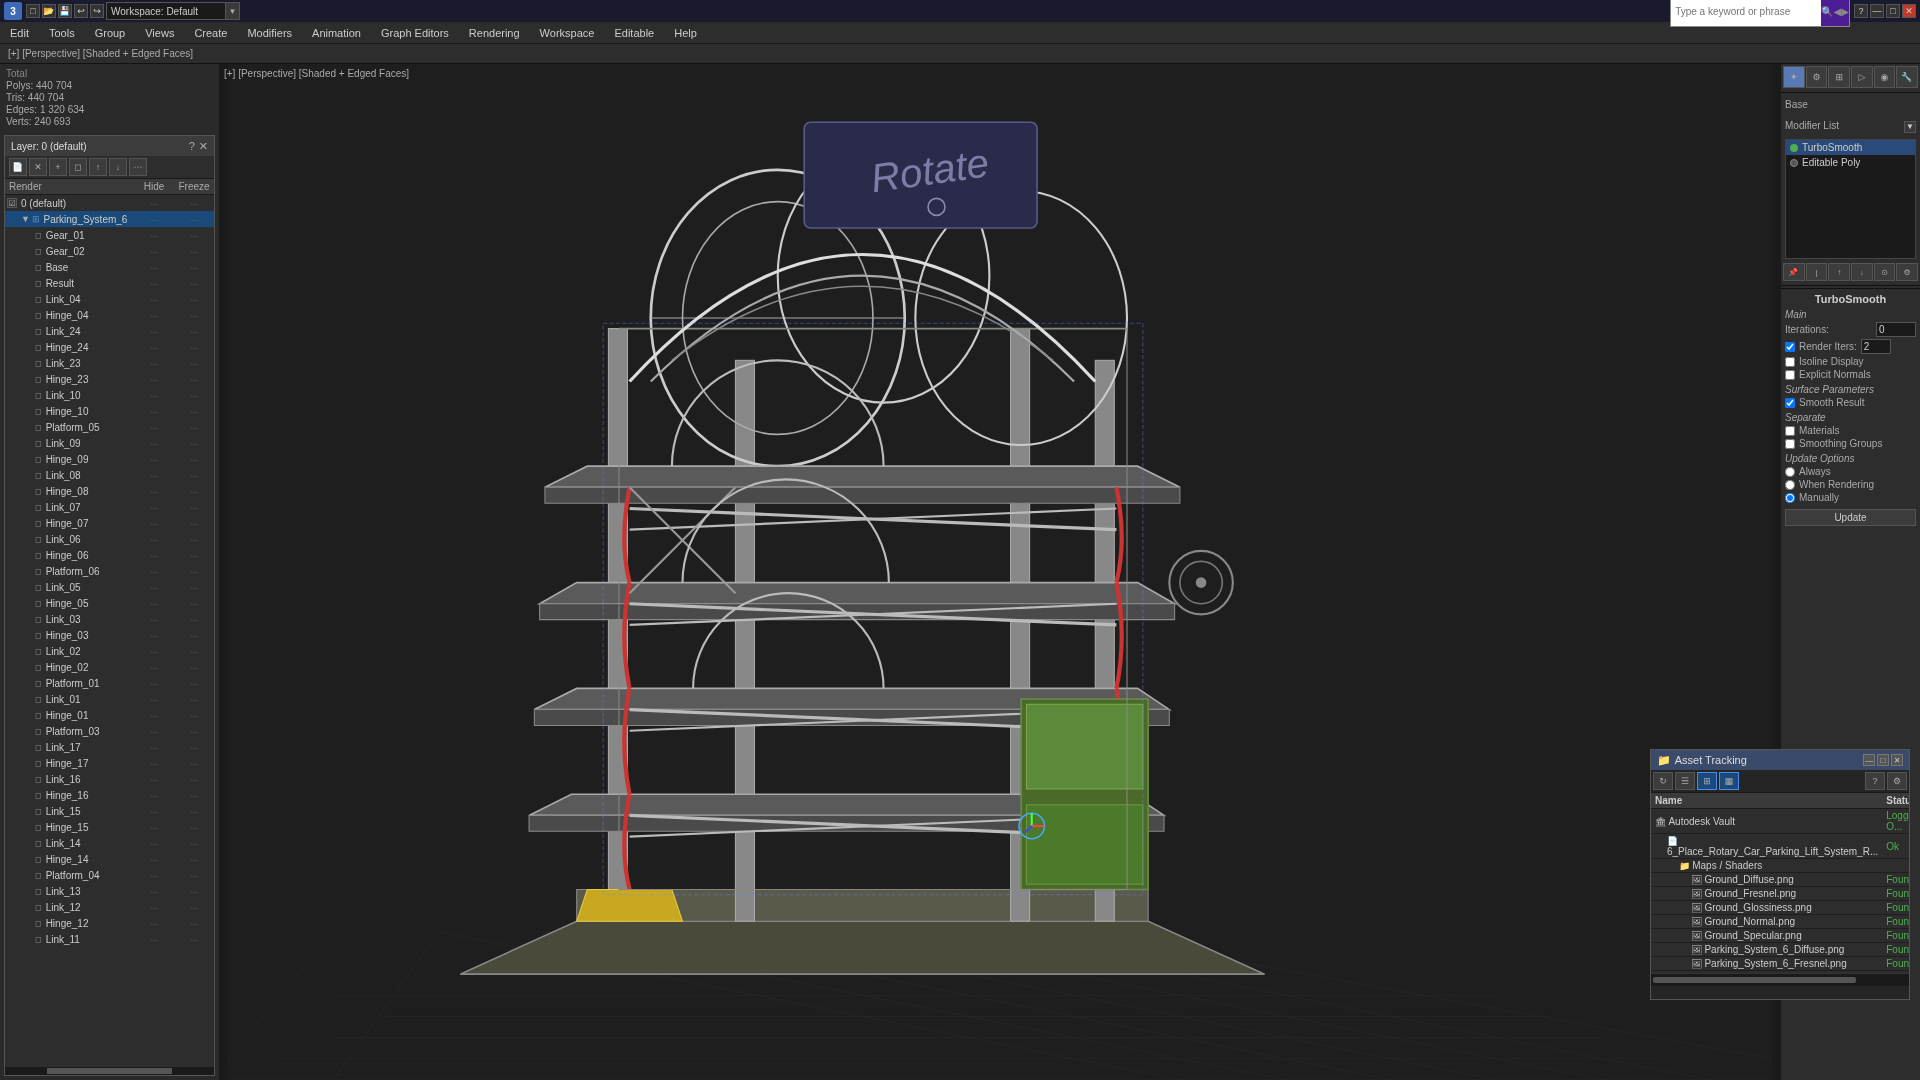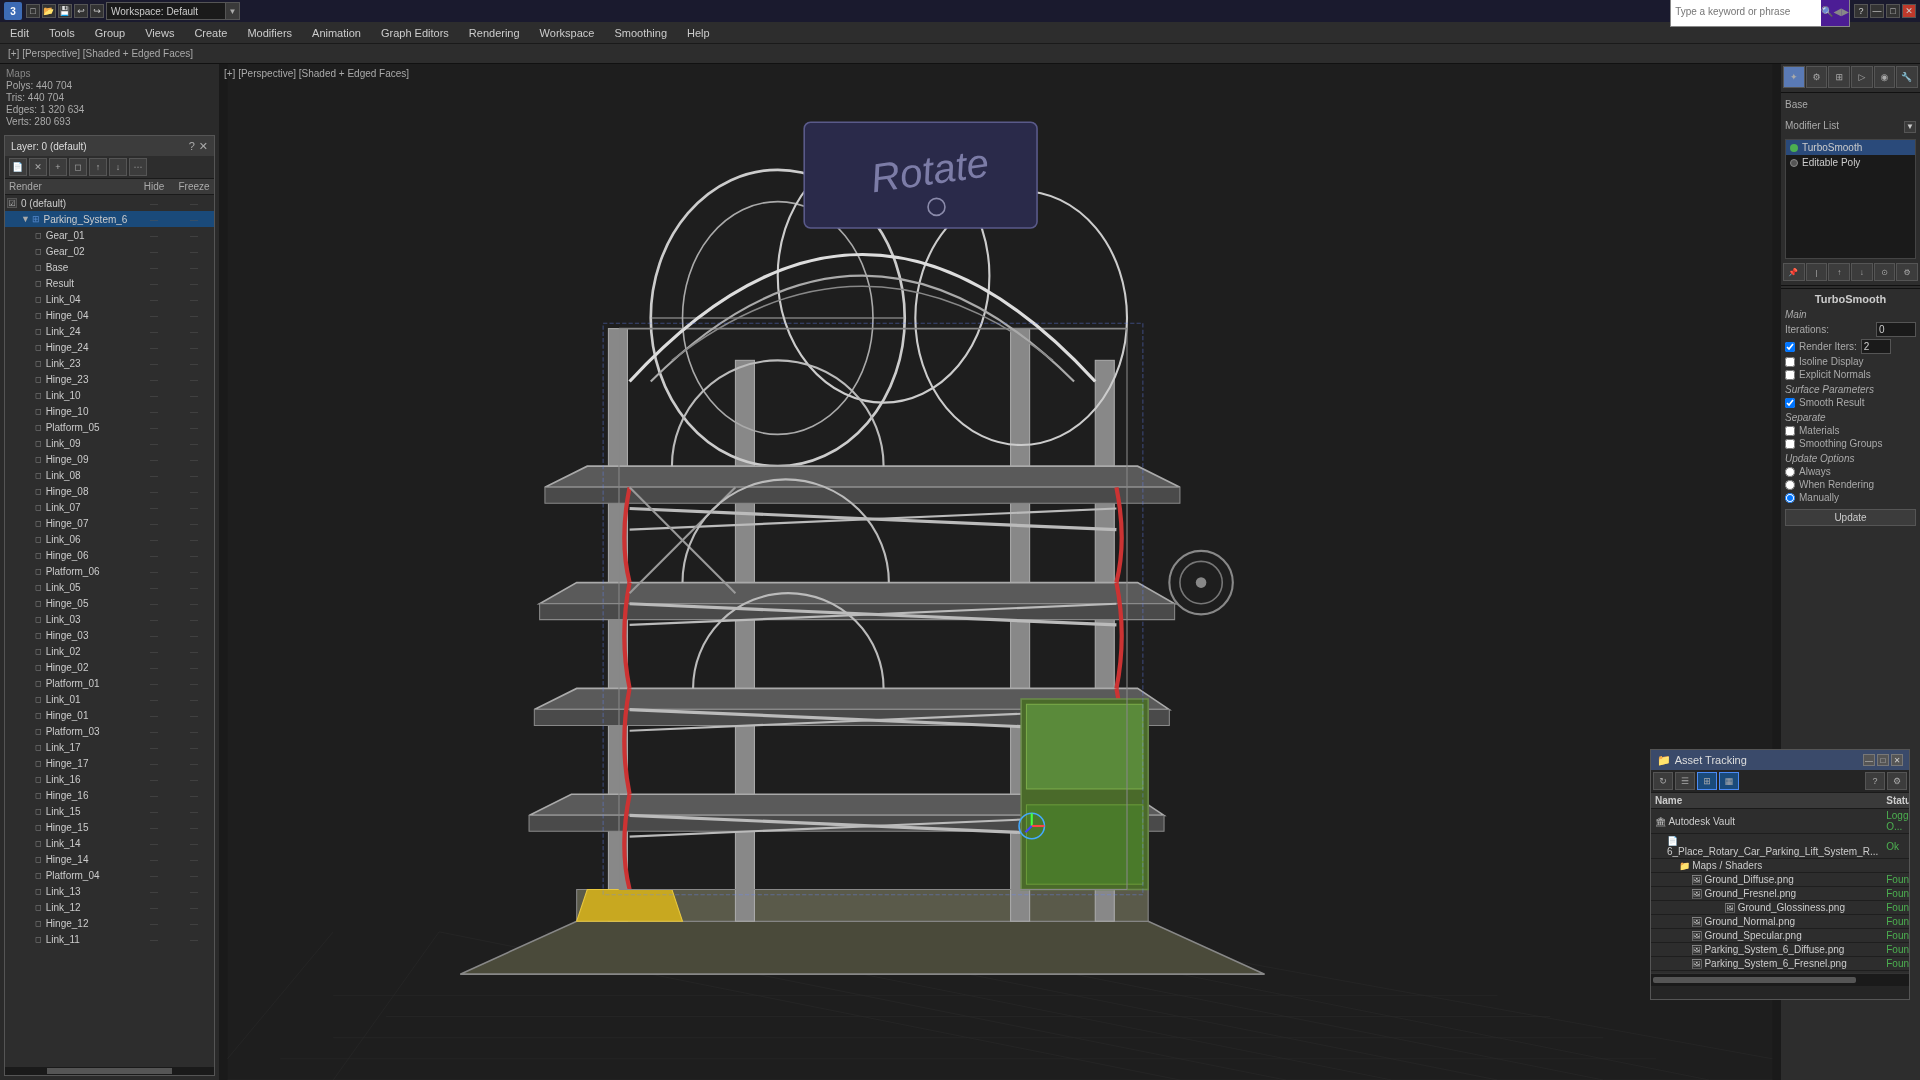--- a/index.html
+++ b/index.html
@@ -152,37 +152,37 @@
     <div class="menu-item">Edit</div>
     <div class="menu-item">Tools</div>
     <div class="menu-item">Group</div>
     <div class="menu-item">Views</div>
     <div class="menu-item">Create</div>
     <div class="menu-item">Modifiers</div>
     <div class="menu-item">Animation</div>
     <div class="menu-item">Graph Editors</div>
     <div class="menu-item">Rendering</div>
     <div class="menu-item">Workspace</div>
-    <div class="menu-item">Smoothing</div>
+    <div class="menu-item">Editable</div>
     <div class="menu-item">Help</div>
   </div>
 
 <div id="infobar">
   <span>[+] [Perspective] [Shaded + Edged Faces]</span>
 </div>
 
 <div id="main-layout">
 
   <div id="left-panel">
     <div style="padding: 4px 2px; display:flex; flex-wrap:wrap; gap:1px;">
-      <div style="font-size:10px;color:#888;width:100%;padding-left:4px;">Maps</div>
+      <div style="font-size:10px;color:#888;width:100%;padding-left:4px;">Total</div>
       <div style="font-size:10px;color:#aaa;width:100%;padding-left:4px;">Polys:   440 704</div>
       <div style="font-size:10px;color:#aaa;width:100%;padding-left:4px;">Tris:    440 704</div>
       <div style="font-size:10px;color:#aaa;width:100%;padding-left:4px;">Edges:  1 320 634</div>
-      <div style="font-size:10px;color:#aaa;width:100%;padding-left:4px;">Verts:   280 693</div>
+      <div style="font-size:10px;color:#aaa;width:100%;padding-left:4px;">Verts:   240 693</div>
     </div>
     <div class="layer-window">
       <div class="layer-titlebar">
         <span class="layer-title">Layer: 0 (default)</span>
         <div style="display:flex;gap:4px;">
           <span style="cursor:pointer;color:#aaa;">?</span>
           <span class="layer-close-btn">✕</span>
         </div>
       </div>
       <div class="layer-toolbar">
@@ -840,21 +840,21 @@
           </tr>
           <tr>
             <td style="padding-left: 40px;"><span style="font-size:9px;margin-right:2px;">🖼</span>Ground_Diffuse.png</td>
             <td class="status-found">Found</td>
           </tr>
           <tr>
             <td style="padding-left: 40px;"><span style="font-size:9px;margin-right:2px;">🖼</span>Ground_Fresnel.png</td>
             <td class="status-found">Found</td>
           </tr>
           <tr>
-            <td style="padding-left: 40px; text-align: center;"><span style="font-size:9px;margin-right:2px;">🖼</span>Ground_Glossiness.png</td>
+            <td style="padding-left: 40px;"><span style="font-size:9px;margin-right:2px;">🖼</span>Ground_Glossiness.png</td>
             <td class="status-found">Found</td>
           </tr>
           <tr>
             <td style="padding-left: 40px;"><span style="font-size:9px;margin-right:2px;">🖼</span>Ground_Normal.png</td>
             <td class="status-found">Found</td>
           </tr>
           <tr>
             <td style="padding-left: 40px;"><span style="font-size:9px;margin-right:2px;">🖼</span>Ground_Specular.png</td>
             <td class="status-found">Found</td>
           </tr>

